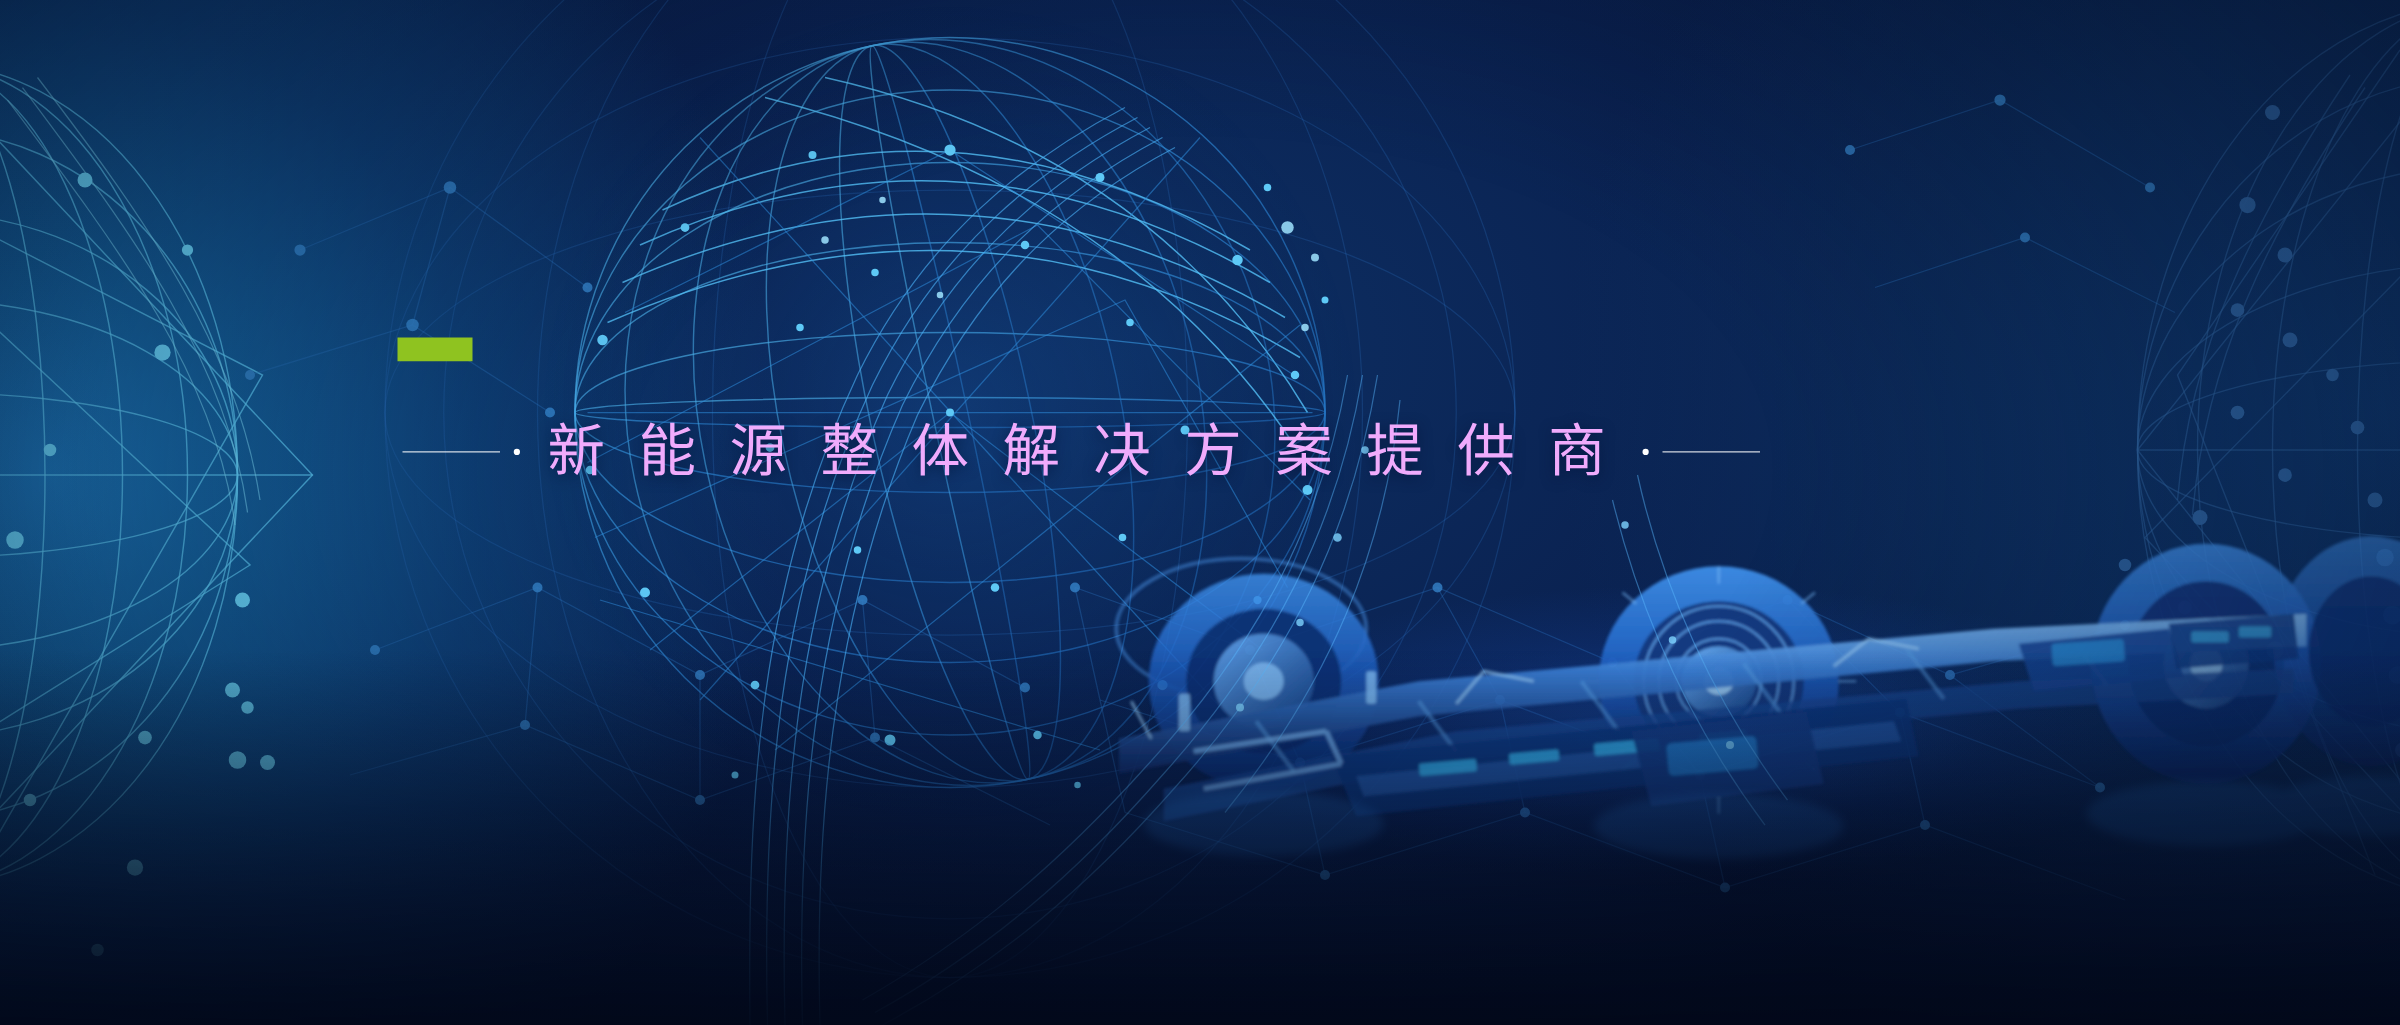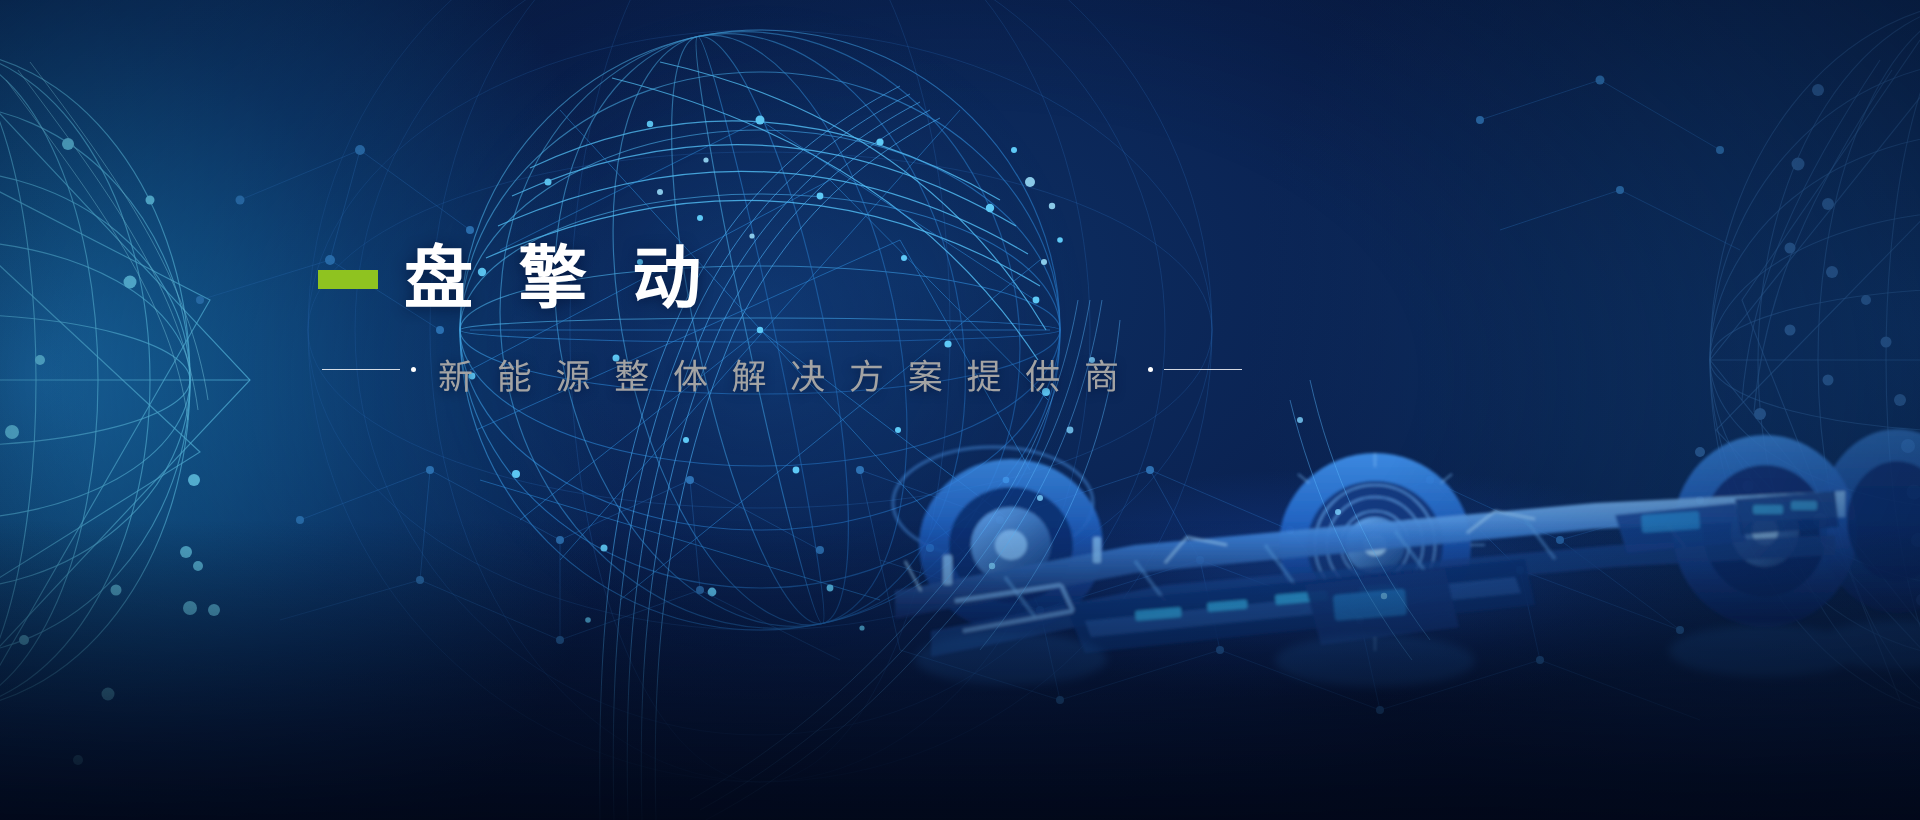--- a/index.html
+++ b/index.html
@@ -102,27 +102,26 @@
   .sub-dot{
     display:inline-block;
     width:5px; height:5px; border-radius:50%;
     background:#ffffff;
     flex:none;
   }
   .sub-rule.left{margin-right:11px;}
   .sub-dot.left{margin-right:22px;}
   .sub-dot.right{margin-left:22px; margin-right:11px;}
   .sub-text{
-    color:#a3a3a3;
-    font-size:35px;
+    color:#f0abfc;
+    font-size:46px;
     font-weight:400;
     letter-spacing:7px;
     line-height:46px;
     text-shadow:0 2px 10px rgba(4,20,56,.7);
-    margin-top:16px;
   }
 </style>
 </head>
 <body>
 
 <div class="banner">
 
   <div class="bg-base"></div>
 
   <svg class="art art-globe-center" viewBox="0 0 1920 820" preserveAspectRatio="none" aria-hidden="true">
@@ -532,21 +531,20 @@
     </g>
   </svg>
 
   <div class="bg-vignette"></div>
   <div class="bg-bottomfade"></div>
 
   <div class="copy">
 
     <div class="headline">
       <span class="hl-bar"></span>
-      <span class="hl-text">盘 擎 动</span>
       <span class="hl-gap"></span>
     </div>
 
     <div class="sub">
       <span class="sub-rule left"></span>
       <span class="sub-dot left"></span>
       <span class="sub-text">新 能 源 整 体 解 决 方 案 提 供 商</span>
       <span class="sub-dot right"></span>
       <span class="sub-rule"></span>
     </div>

